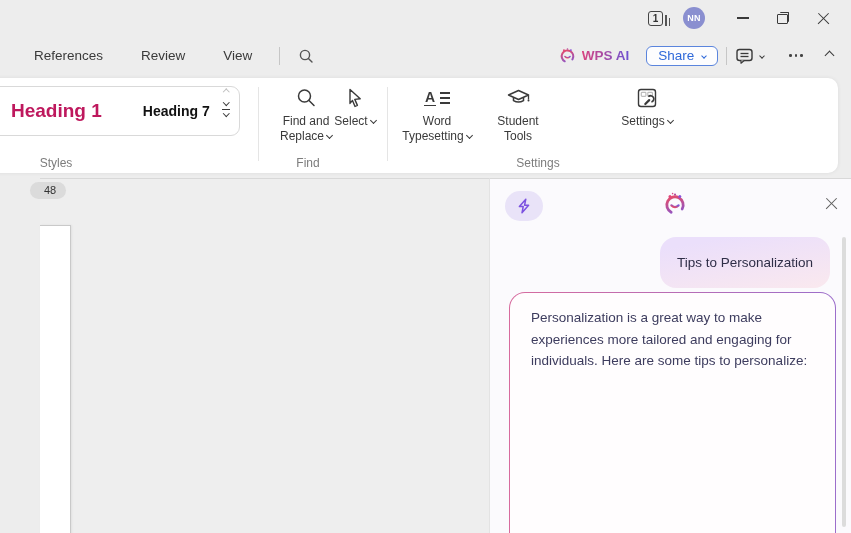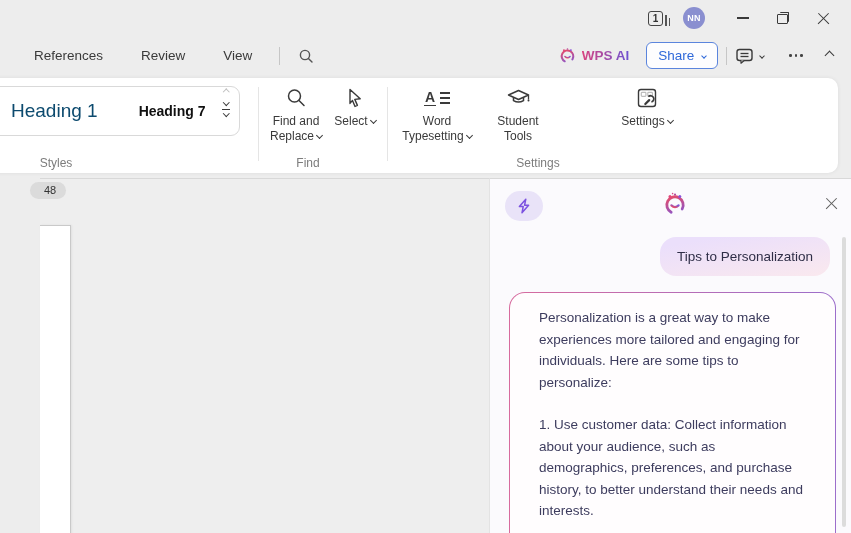--- a/index.html
+++ b/index.html
@@ -44,36 +44,36 @@
             display:flex; align-items:center; padding:0 18px 0 15px; }
   .tab { padding:0 14px; margin:0 5px; font-size:13.5px; color:#3a3a3a; cursor:default; }
   .vdiv { width:1px; height:18px; background:#c6c6c6; }
   #tabbar .vdiv { margin:0 8px; }
   .search-btn { margin-left:10px; display:flex; align-items:center; }
   .quick-right { margin-left:auto; display:flex; align-items:center; }
   .wpsai-entry { display:flex; align-items:center; gap:6px; }
   .wpsai-text { font-size:13.5px; font-weight:bold;
                 background:linear-gradient(90deg,#d8437f,#6d52d2);
                 -webkit-background-clip:text; background-clip:text; color:transparent; }
-  .share-btn { margin-left:17px; height:27px; padding:0 11px; border:1px solid #5b85dd; border-radius:6px;
+  .share-btn { margin-left:17px; height:20px; padding:0 11px; border:1px solid #5b85dd; border-radius:6px;
                background:#fdfdfe; color:#2e68d9; font-size:13.5px; display:flex; align-items:center; gap:8px; }
   .quick-right .vdiv { margin:0 17px; }
   .comment-btn { display:flex; align-items:center; gap:6px; color:#3a3a3a; }
   .more-btn { margin-left:25px; display:flex; gap:3px; align-items:center; }
   .dot { width:2.6px; height:2.6px; border-radius:50%; background:#444; }
   .collapse-btn { margin-left:23px; display:flex; align-items:center; }
   .collapse-btn .chev { width:7px; height:7px; border-width:1.5px; }
 
   
   #ribbon { position:absolute; top:78px; left:-12px; width:850px; height:95px;
             background:#fff; border-radius:10px; box-shadow:0 0 4px rgba(0,0,0,.07); }
   .styles-box { position:absolute; left:0; top:8px; width:252px; height:50px;
                 border:1px solid #d9d9d9; border-radius:9px; background:#fff;
                 display:flex; align-items:center; }
-  .style-h1 { font-size:19px; font-weight:normal; color:#0c4a6e; margin-left:22px; white-space:nowrap; }
+  .style-h1 { font-size:19px; font-weight:bold; color:#be185d; margin-left:22px; white-space:nowrap; }
   .style-h2 { font-size:14px; font-weight:bold; color:#111; margin-left:41px; white-space:nowrap; }
   .gallery-ctrl { position:absolute; right:5px; top:3px; width:16px; display:flex; flex-direction:column;
                   align-items:center; gap:5px; }
   .gallery-ctrl .chev { width:4.5px; height:4.5px; }
   .g-up { color:#bfbfbf; } .g-down { color:#3a3a3a; }
   .g-more { display:flex; flex-direction:column; align-items:center; gap:1px; color:#3a3a3a; }
   .g-more .bar { width:8px; height:1.4px; background:#3a3a3a; }
   .group-label { position:absolute; top:78px; font-size:12px; color:#7c7c7c; text-align:center; }
   #ribbon .vsep { position:absolute; top:9px; height:74px; width:1px; background:#e5e5e5; }
 
@@ -107,28 +107,28 @@
 
   
   #panel { position:absolute; top:178px; left:489px; right:0; bottom:0;
            background:#fbfafd; border-top:1px solid #d8d8d8; border-left:1px solid #e3e3e3; }
   .prompt-pill { position:absolute; left:15px; top:12px; width:38px; height:30px; border-radius:16px;
                  background:#e9e3f8; display:flex; align-items:center; justify-content:center; }
   .panel-logo { position:absolute; left:173px; top:13px; }
   .panel-close { position:absolute; right:13px; top:18px; width:13px; height:13px; }
   .panel-close::before,.panel-close::after { content:""; position:absolute; left:-1px; top:6px; width:15px; height:1.3px; background:#5f5f5f; }
   .panel-close::before { transform:rotate(45deg); } .panel-close::after { transform:rotate(-45deg); }
-  .user-bubble { position:absolute; right:21px; top:58px; padding:12px 17px; border-radius:16px;
+  .user-bubble { position:absolute; right:21px; top:58px; padding:18px 17px; border-radius:16px;
                  background:linear-gradient(170deg,#ebdffb 15%,#f9e8ef 95%);
                  font-size:13.5px; color:#2f2e47; white-space:nowrap; }
   .response { position:absolute; left:19px; right:15px; top:113px; height:470px;
               border-radius:16px; background:linear-gradient(90deg,#d76b9e,#9c6ecb); }
   .response-inner { position:absolute; inset:1px; border-radius:15px; background:#fffdfe;
                     padding:14px 17px; font-size:13.5px; line-height:21.5px; color:#3d3c5e; }
-  .response-inner p { margin:0 12px 21px; }
+  .response-inner p { margin:0 4px 21px; }
   .panel-thumb { position:absolute; right:5px; top:58px; bottom:6px; width:4px; background:#dcdcdc; border-radius:2px; }
 
   svg { display:block; }
 </style>
 </head>
 <body>
 
 <div id="titlebar">
   <div class="doccount">
     <span class="dc-box">1</span>
@@ -212,21 +212,21 @@
       <span class="g-more">
         <span class="bar"></span>
         <span class="chev"></span>
       </span>
     </div>
   </div>
   <div class="group-label" style="left:8px;width:120px;">Styles</div>
 
   <span class="vsep" style="left:270px;"></span>
 
-  <div class="ribbon-btn" style="left:276px;width:64px;">
+  <div class="ribbon-btn" style="left:286px;width:64px;">
     <span class="ricon">
       <svg width="22" height="22" viewBox="0 0 22 22">
         <circle cx="9.5" cy="9" r="6" fill="none" stroke="#3a3a3a" stroke-width="1.5"></circle>
         <line x1="14" y1="13.5" x2="19" y2="18.5" stroke="#3a3a3a" stroke-width="1.5" stroke-linecap="round"></line>
       </svg>
     </span>
     <span class="rlabel"><span>Find and Replace</span><span class="chev"></span></span>
   </div>
   <div class="ribbon-btn" style="left:339px;width:56px;">
     <span class="ricon">
@@ -321,18 +321,17 @@
     </svg>
   </div>
 
   <div class="panel-close"></div>
 
   <div class="user-bubble">Tips to Personalization</div>
 
   <div class="response">
     <div class="response-inner">
       <p>Personalization is a great way to make experiences more tailored and engaging for individuals. Here are some tips to personalize:</p>
-      <p>1. Use customer data: Collect information about your audience, such as demographics, preferences, and purchase history, to better understand their needs and interests.</p>
     </div>
   </div>
 
   <div class="panel-thumb"></div>
 </div>
 
 </body></html>

